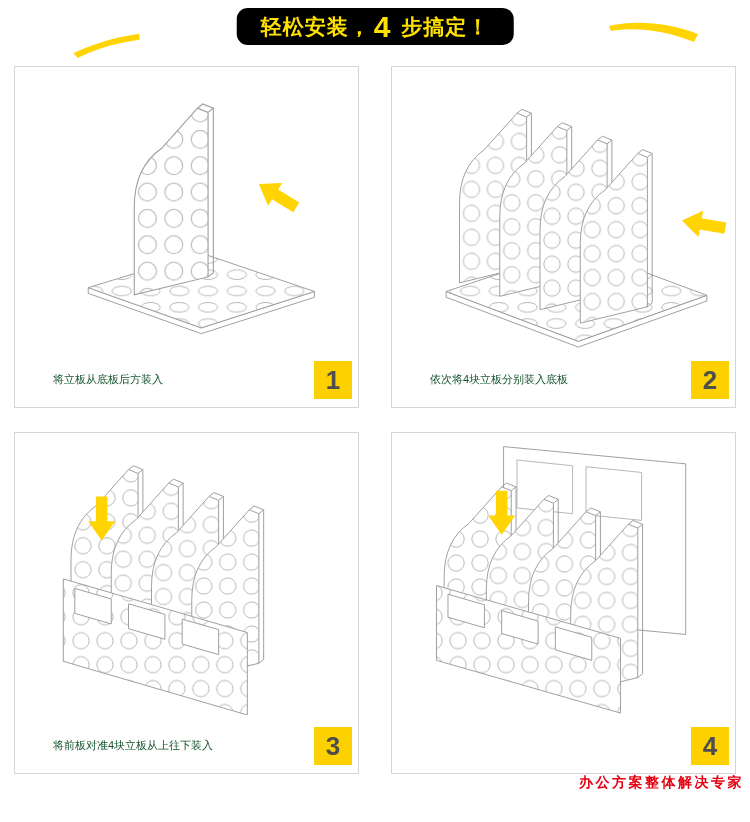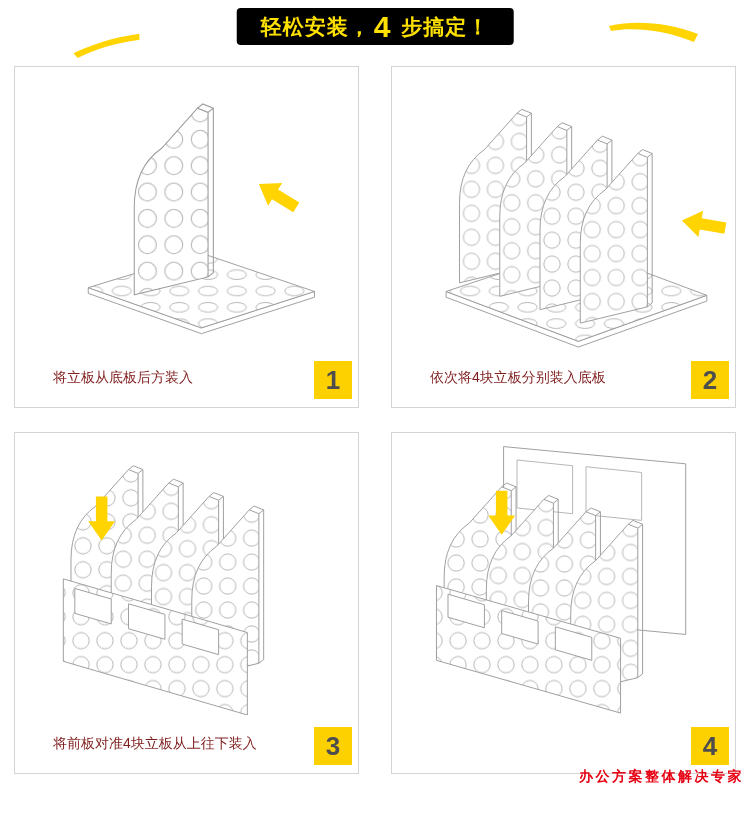--- a/index.html
+++ b/index.html
@@ -6,58 +6,58 @@
   * { margin:0; padding:0; box-sizing:border-box; }
   html,body { background:#ffffff; }
   body {
     width:750px; height:822px; position:relative; overflow:hidden;
     font-family:"Liberation Sans", sans-serif;
   }
   
   .banner {
     position:absolute; left:50%; top:8px; transform:translateX(-50%);
     background:#000000; color:#ffe100;
-    height:37px; line-height:37px; padding:0 24px; border-radius:4px;
+    height:37px; line-height:37px; padding:0 24px; border-radius:11px;
     font-size:21px; font-weight:bold; white-space:nowrap; letter-spacing:1px;
   }
   .banner .big-num { font-size:30px; vertical-align:-3px; padding:0 3px; }
   .brush { position:absolute; }
   .brush-left  { left:72px;  top:34px; transform:rotate(-4deg); }
   .brush-right { left:608px; top:18px; }
   
   .panel {
     position:absolute; width:345px; height:342px;
     border:1px solid #d5d5d5; background:#ffffff;
   }
   .p1 { left:14px;  top:66px;  }
   .p2 { left:391px; top:66px;  }
   .p3 { left:14px;  top:432px; }
   .p4 { left:391px; top:432px; }
   .art { position:absolute; left:5px; top:4px; }
   .caption {
     position:absolute; left:38px; bottom:20px;
-    font-size:14px; color:#7f1d1d;
+    font-size:11px; color:#14532d;
   }
   .stepnum {
     position:absolute; right:6px; bottom:8px;
     width:38px; height:38px; background:#fdd000;
     color:#4e4e4e; font-size:26px; font-weight:bold;
     text-align:center; line-height:38px;
   }
   
   .logo-wrap { position:absolute; right:6px; top:758px; text-align:center; z-index:5; }
   .logo {
     font-size:35px; font-weight:bold; font-style:italic; line-height:1;
     color:#ffa200;
     background:linear-gradient(180deg,#ffd800 20%,#ff8c00 90%);
     -webkit-background-clip:text; background-clip:text;
     -webkit-text-fill-color:transparent;
   }
   .tagline {
-    margin-top:10px; font-size:14px; font-weight:bold;
+    margin-top:16px; font-size:14px; font-weight:bold;
     color:#e60012; letter-spacing:2.5px;
   }
   svg { display:block; }
 </style>
 </head>
 <body>
 
 <svg class="brush brush-left" width="70" height="24" viewBox="0 0 70 24">
   <path d="M1,17 C18,10 40,4 68,2 L68,8 C42,10 20,15 5,22 Z" fill="#ffd400"></path>
 </svg>

